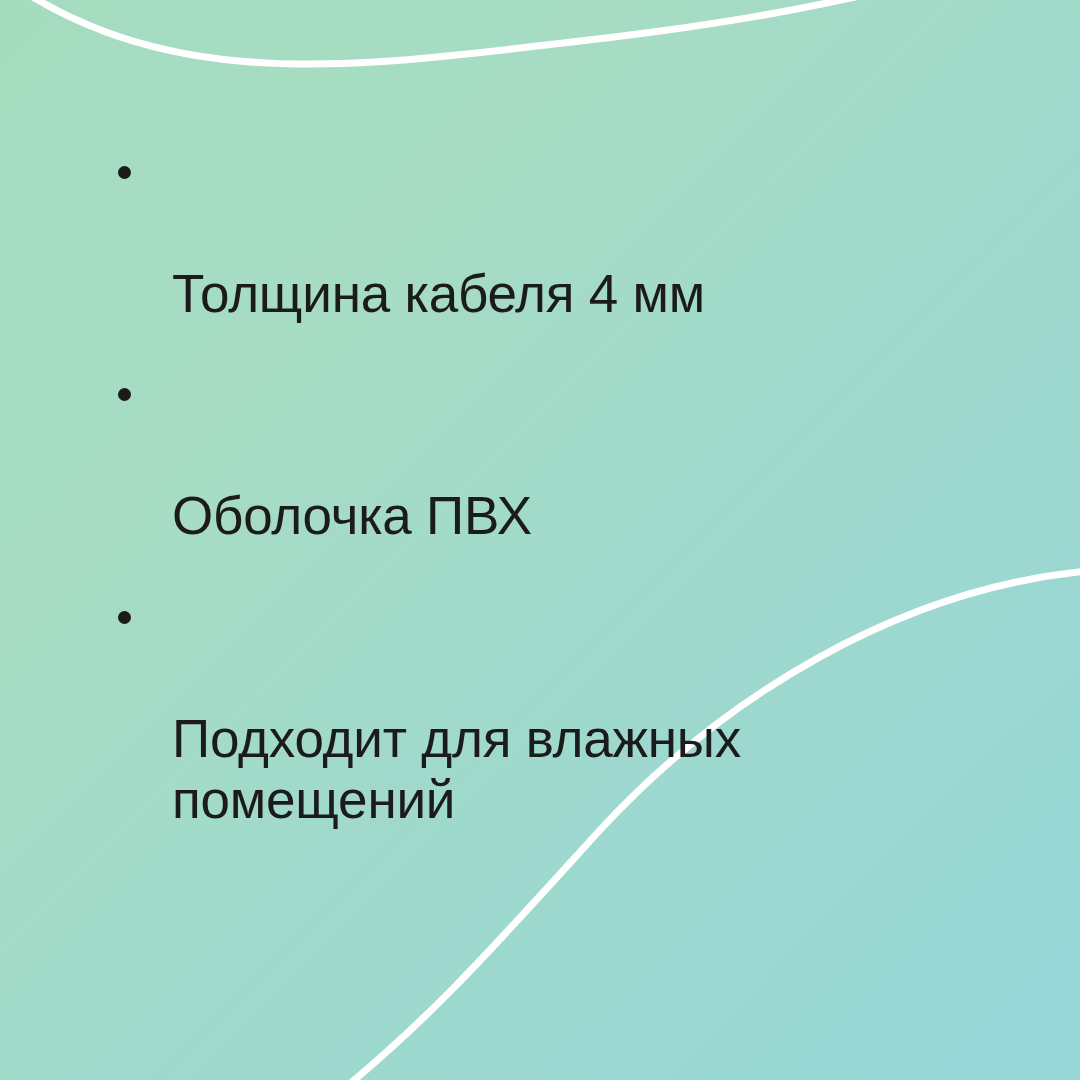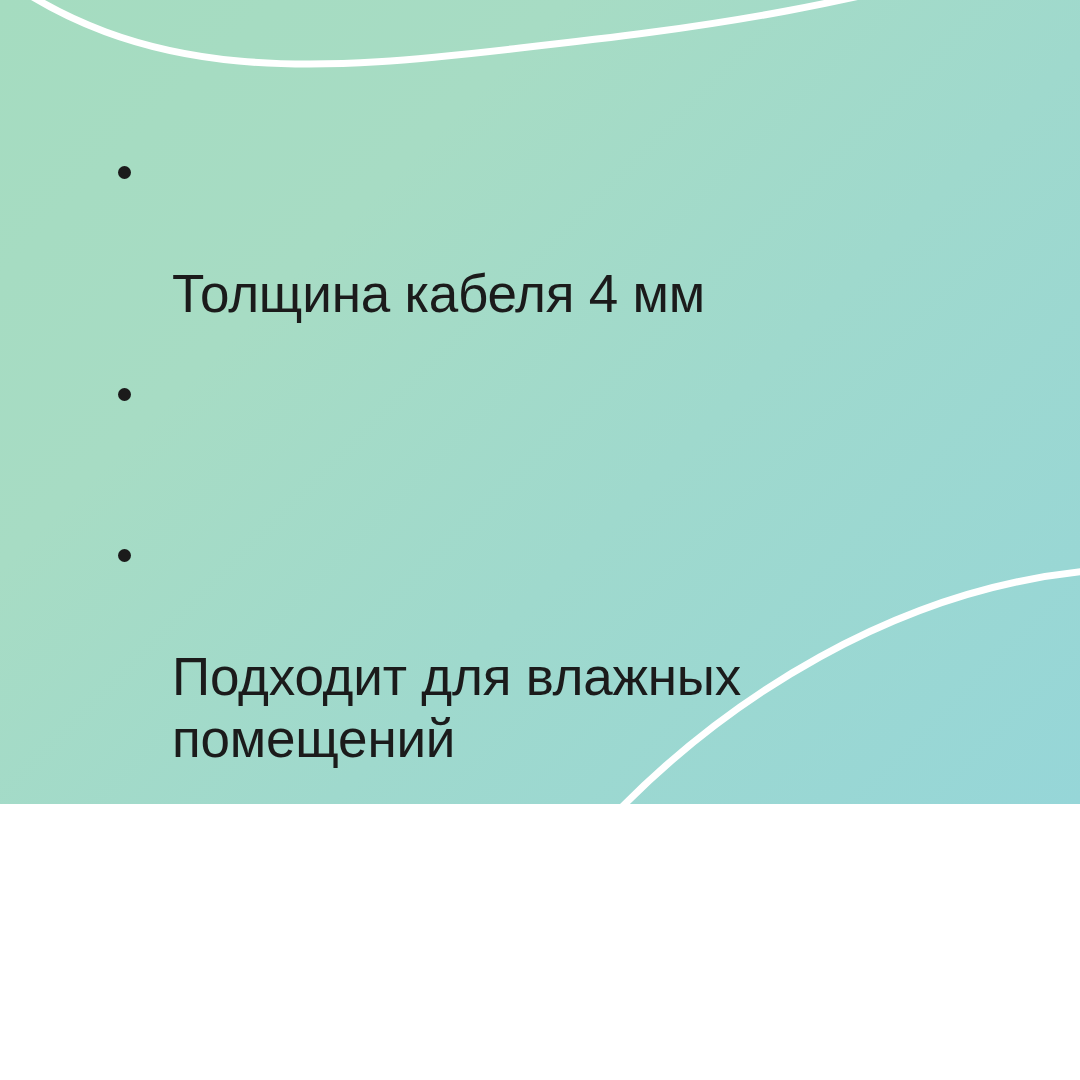--- a/index.html
+++ b/index.html
@@ -9,21 +9,21 @@
   body {
     width: 1080px;
     height: 1080px;
     overflow: hidden;
     font-family: "Liberation Sans", sans-serif;
   }
 
   #slide {
     position: relative;
     width: 1080px;
-    height: 804px;
+    height: 1080px;
     background: linear-gradient(135deg, #a5dcc0 0%, #a7dcc4 30%, #9fd9cd 60%, #96d6d8 100%);
     overflow: hidden;
   }
 
   
   .deco {
     position: absolute;
     left: 0;
     top: 0;
     width: 1080px;
@@ -77,20 +77,21 @@
     <path d="M 1100 570 C 900 585 720 700 600 830 C 500 940 430 1020 330 1100" fill="none" stroke="#ffffff" stroke-width="7"></path>
   </svg>
 
   <ul class="features">
     <li class="feature-item">
       <span class="bullet"></span>
       <span>Толщина кабеля 4 мм</span>
     </li>
     <li class="feature-item">
       <span class="bullet"></span>
+      <span>Оболочка ПВХ</span>
     </li>
     <li class="feature-item">
       <span class="bullet"></span>
       <span>Подходит для влажных
 помещений</span>
     </li>
 
   </ul>
 
 </div>

